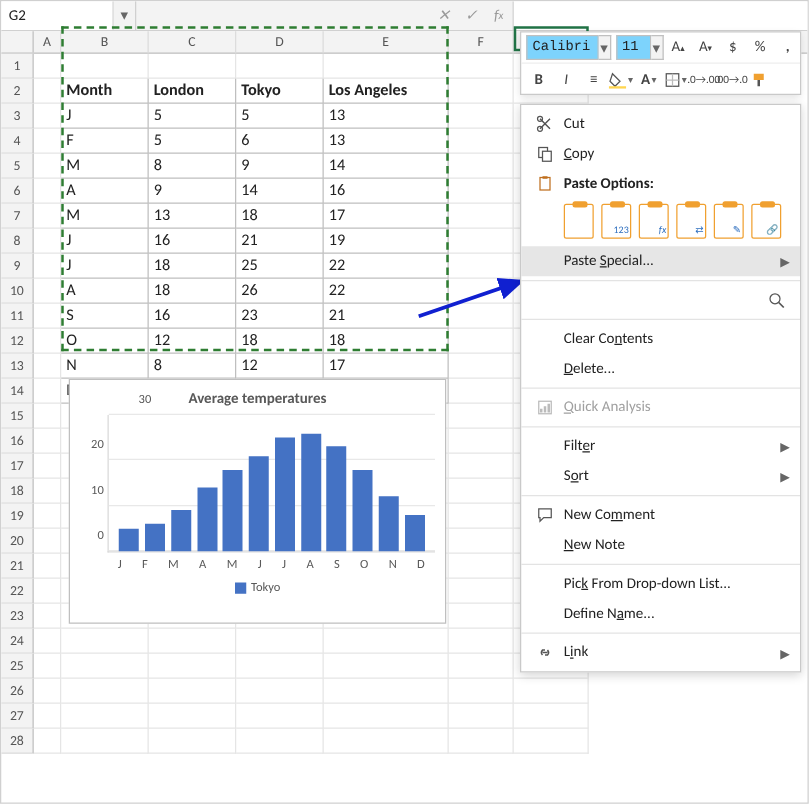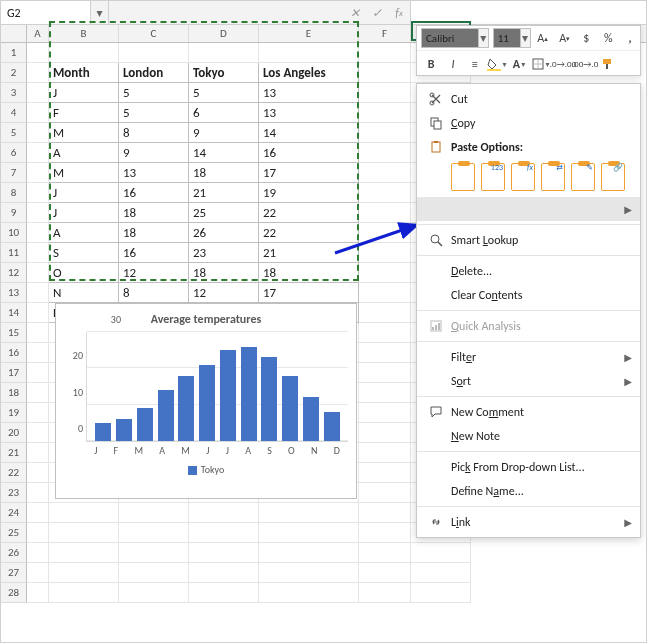--- a/index.html
+++ b/index.html
@@ -138,22 +138,22 @@
     top:24px; left:415px;
     width:225px; height:51px;
     background:#fff;
     border:1px solid #c9c9c9;
     box-shadow:0 2px 6px rgba(0,0,0,.12);
     font-size:12px;
   }
   .minitb .r{ display:flex; align-items:center; height:25px;}
   .minitb .r:first-child{ border-bottom:1px solid #eee;}
   .fontbox, .sizebox{
-    height:20px; border:1px solid #c0c0c0; background:#737373; display:flex; align-items:center;
-    padding:0 4px; font-size:11px; margin-left:4px;
+    height:20px; border:1px solid #c0c0c0; background:#7dd3fc; display:flex; align-items:center;
+    padding:0 4px; font-size:11px; margin-left:4px;font-family:Liberation Mono, monospace;
   }
   .fontbox{ width:58px; } .sizebox{ width:28px; }
   .dd{ width:10px; color:#666; display:flex; align-items:center; justify-content:center; border:1px solid #c0c0c0; border-left:0; height:20px; background:#f3f3f3;}
   .tbtn{ width:20px; height:20px; display:flex; align-items:center; justify-content:center; color:#444; margin-left:2px;}
   .tbtn svg{display:block}
   .tbtn .ddc{ font-size:8px; color:#666; margin-left:1px;}
 
   
   .ctx{
     position:absolute;
@@ -182,21 +182,21 @@
   }
   .paste-icons .pi{
     width:24px; height:28px; border:1px solid #f0a030; border-radius:2px;
     position:relative; background:#fff;
   }
   .paste-icons .pi::before{
     content:""; position:absolute; top:-3px; left:6px; width:12px; height:5px;
     background:#f0a030; border-radius:2px;
   }
   .paste-icons .pi .tag{
-    position:absolute; bottom:18px; right:1px; font-size:8px; color:#2e6fbf;
+    position:absolute; bottom:1px; right:1px; font-size:8px; color:#2e6fbf;
   }
   .ul{ text-decoration:underline; }
 </style>
 </head>
 <body>
 
 <div class="top">
   <div class="namebox">G2</div>
   <div class="namebox-dd">▾</div>
   <div class="fx-area">
@@ -657,40 +657,40 @@
       </div>
     <div class="pi">
         <span class="tag">✎</span>
       </div>
     <div class="pi">
         <span class="tag">🔗</span>
       </div>
   </div>
   <div class="item hover">
     <span class="ic"></span>
+    <span class="lbl">Paste <span class="ul">S</span>pecial...</span>
     <span class="arr">▶</span>
   </div>
   <hr>
   <div class="item">
     <span class="ic">
         <svg width="14" height="14">
           <circle cx="6" cy="6" r="4" fill="none" stroke="#555"></circle>
           <line x1="9" y1="9" x2="13" y2="13" stroke="#555" stroke-width="1.4"></line>
         </svg>
       </span>
-    <span class="lbl">Smart <span class="ul">L</span>ookup</span>
   </div>
   <hr>
+  <div class="item">
+    <span class="ic"></span>
+      <span class="lbl">Clear Co<span class="ul">n</span>tents</span>
+  </div>
   <div class="item">
     <span class="ic"></span>
       <span class="lbl"><span class="ul">D</span>elete...</span>
-  </div>
-  <div class="item">
-    <span class="ic"></span>
-      <span class="lbl">Clear Co<span class="ul">n</span>tents</span>
   </div>
   <hr>
   <div class="item disabled">
     <span class="ic">
         <svg width="14" height="14">
           <rect x="2" y="2" width="10" height="10" fill="none" stroke="#bbb"></rect>
           <rect x="3" y="8" width="2" height="3" fill="#bbb"></rect>
           <rect x="6" y="6" width="2" height="5" fill="#bbb"></rect>
           <rect x="9" y="4" width="2" height="7" fill="#bbb"></rect>
         </svg>

